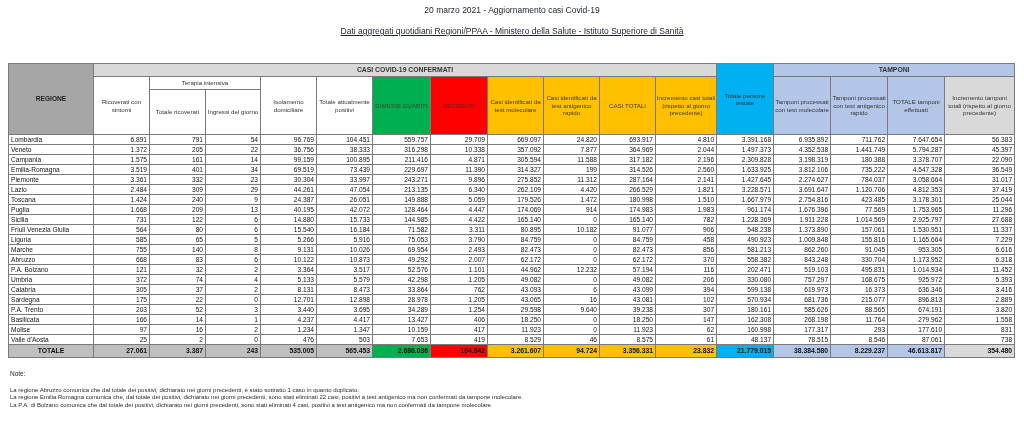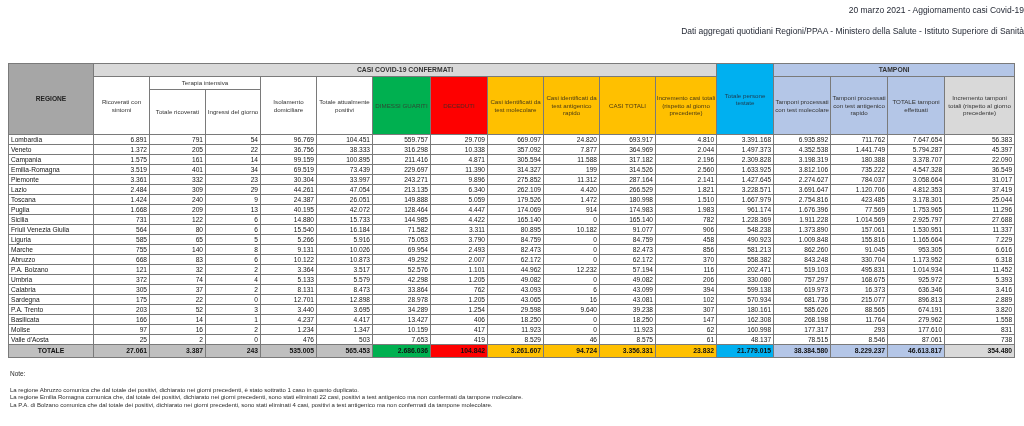--- a/index.html
+++ b/index.html
@@ -1,19 +1,19 @@
 <!DOCTYPE html>
 <html style="--green: #00b050; --red: #fe0000; --orange: #ffc000; --cyan: #00b0f0; --periwinkle: #b4c6e7; --band-gray: #d9d9d9; --hdr-gray: #a6a6a6; --total-gray: #bfbfbf;"><head>
 <meta charset="utf-8">
 <style>
   html,body{margin:0;padding:0;}
   body{width:1024px;height:426px;background:#ffffff;font-family:"Liberation Sans",sans-serif;position:relative;overflow:hidden;}
-  .titles{position:absolute;top:5px;left:0;width:1024px;text-align:right;color:#1f2430;}
+  .titles{position:absolute;top:5px;left:0;width:1024px;text-align:center;color:#1f2430;}
   .title-line1{font-size:8.5px;margin-bottom:11px;}
-  .title-line2{font-size:8.5px;}
+  .title-line2{font-size:8.5px;text-decoration:underline;}
   table.covid{position:absolute;left:8px;top:63px;width:1006px;border-collapse:collapse;table-layout:fixed;}
   table.covid th,table.covid td{border:1px solid #7a7a7a;overflow:hidden;padding:0;}
   thead th{font-size:6.2px;line-height:1.2;font-weight:normal;color:#333333;text-align:center;vertical-align:middle;padding:1px;background:#ffffff;}
   th.band{font-weight:bold;font-size:6.8px;height:12px;}
   th.regione{background:var(--hdr-gray);font-weight:bold;font-size:6.6px;color:#222;}
   th.bg-grayband{background:var(--band-gray);}
   th.bg-green{background:var(--green);color:#2f4734;}
   th.bg-red{background:var(--red);color:#58241f;}
   th.bg-orange{background:var(--orange);color:#4a3a14;}
   th.bg-cyan{background:var(--cyan);color:#1e3a4d;}

